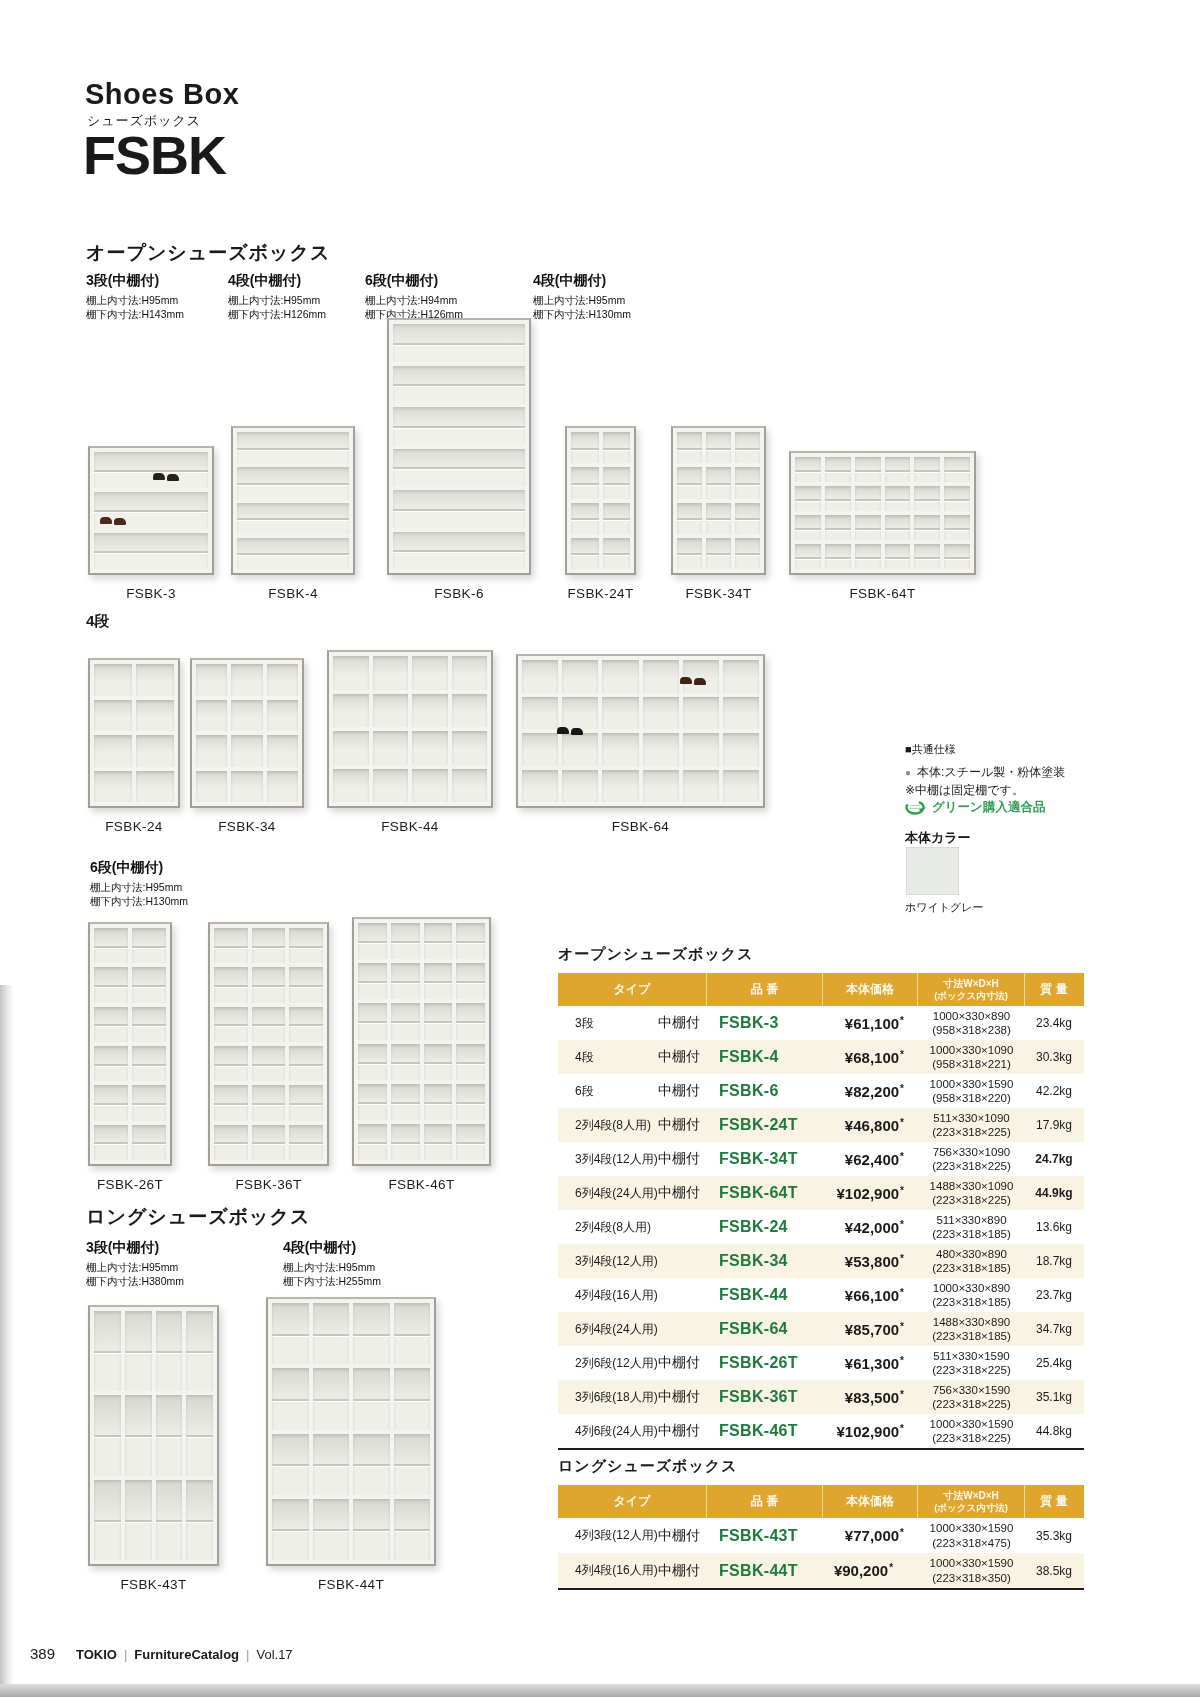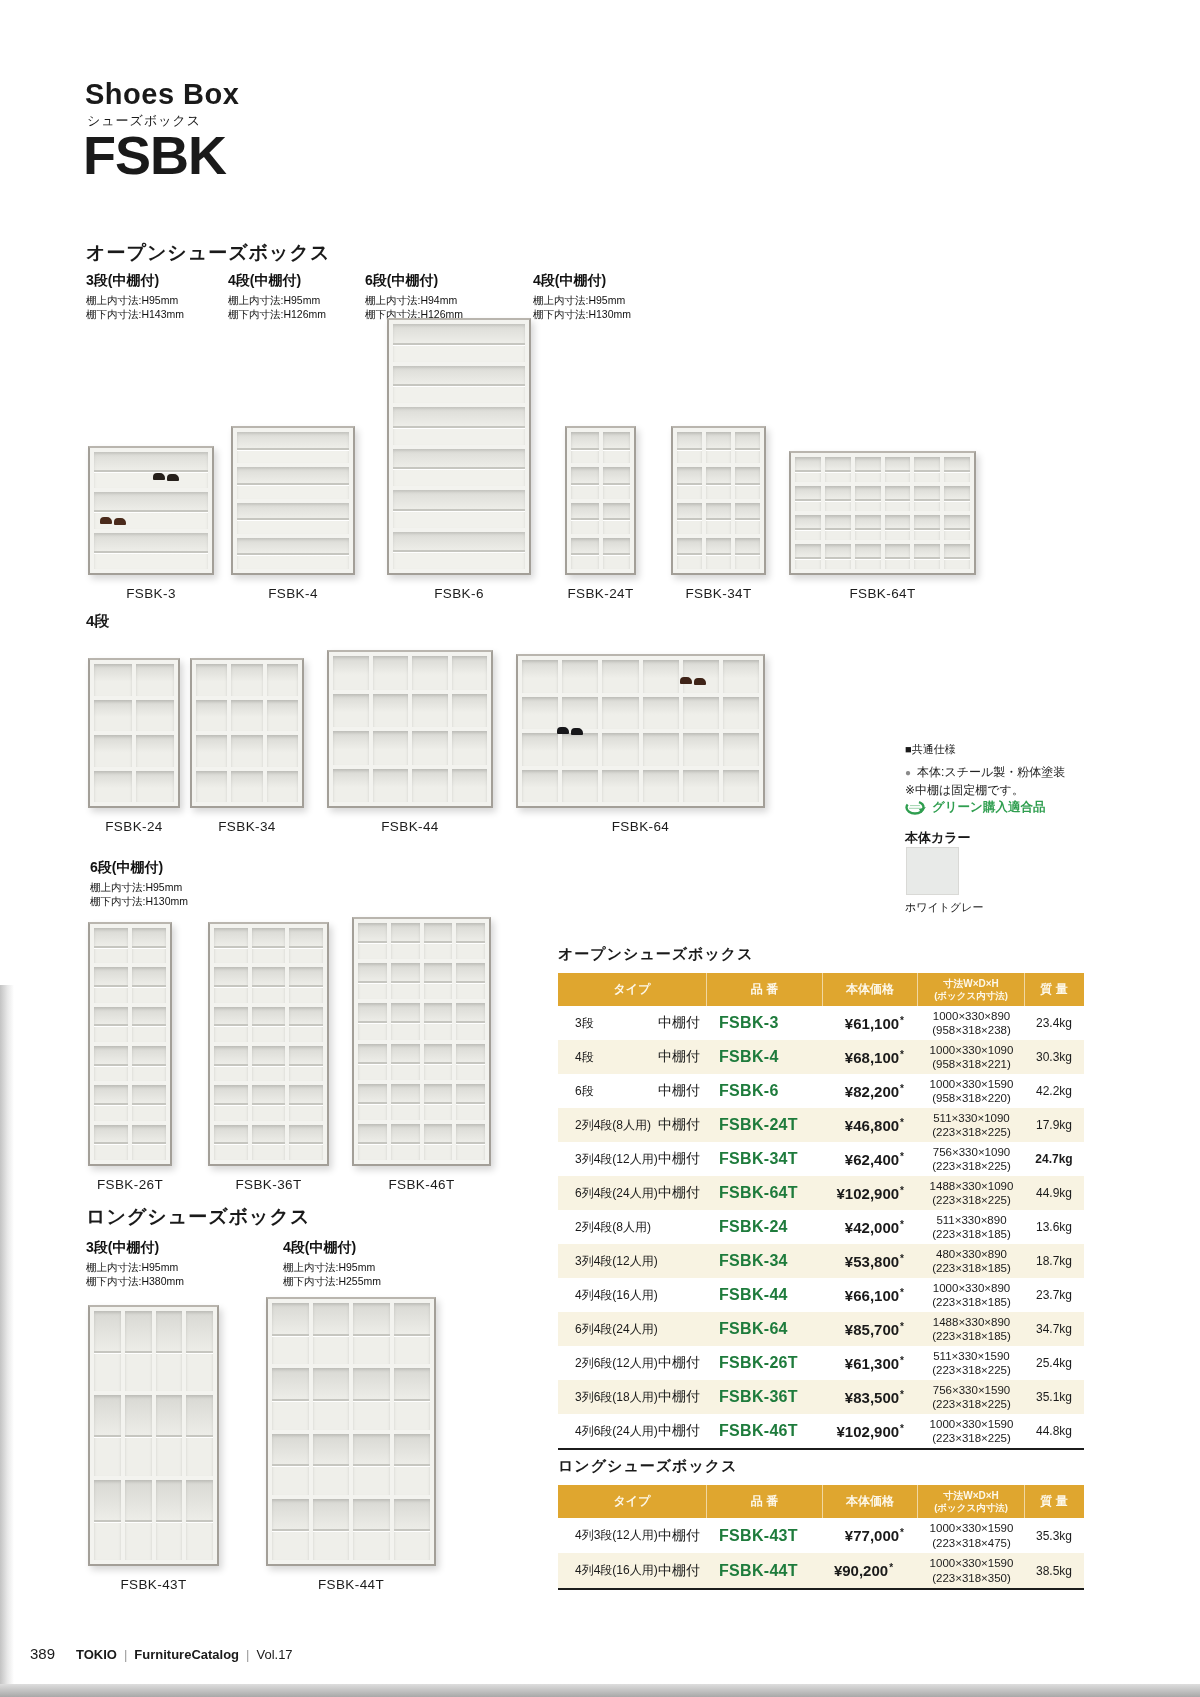--- a/index.html
+++ b/index.html
@@ -812,21 +812,21 @@
           <div class="td c-type" style="width: 149px;">
             <span>6列4段(24人用)</span>
             <span class="tshelf">中棚付</span>
           </div>
           <div class="td c-code" style="width: 116px; color: rgb(30, 123, 60);">FSBK-64T</div>
           <div class="td c-price" style="width: 95px;">¥102,900<span class="star">*</span></div>
           <div class="td c-dim" style="width: 107px;">
             <div>1488×330×1090</div>
             <div>(223×318×225)</div>
           </div>
-          <div class="td c-wt" style="width: 58px;">44.9kg</div>
+          <div class="td c-wt" style="width: 58px; font-weight: bold;">44.9kg</div>
         </div>
         <div class="trow tr">
           <div class="td c-type" style="width: 149px;">
             <span>2列4段(8人用)</span>
           </div>
           <div class="td c-code" style="width: 116px; color: rgb(30, 123, 60);">FSBK-24</div>
           <div class="td c-price" style="width: 95px;">¥42,000<span class="star">*</span></div>
           <div class="td c-dim" style="width: 107px;">
             <div>511×330×890</div>
             <div>(223×318×185)</div>

